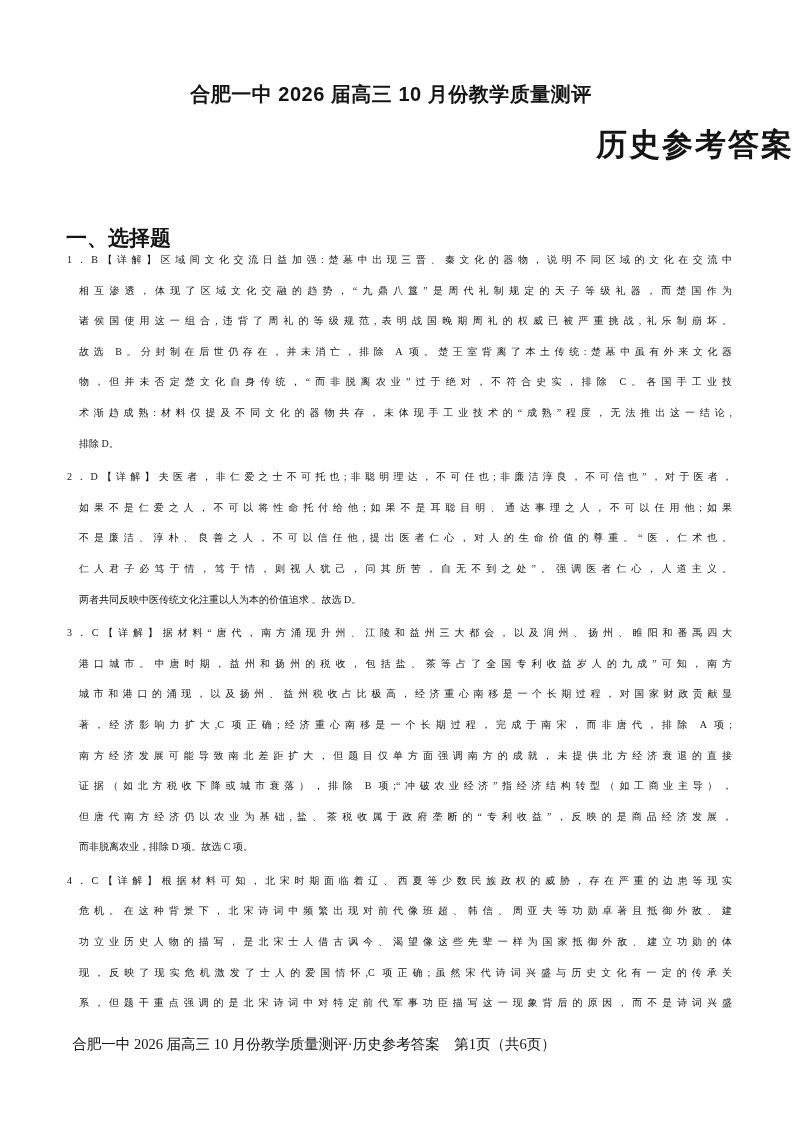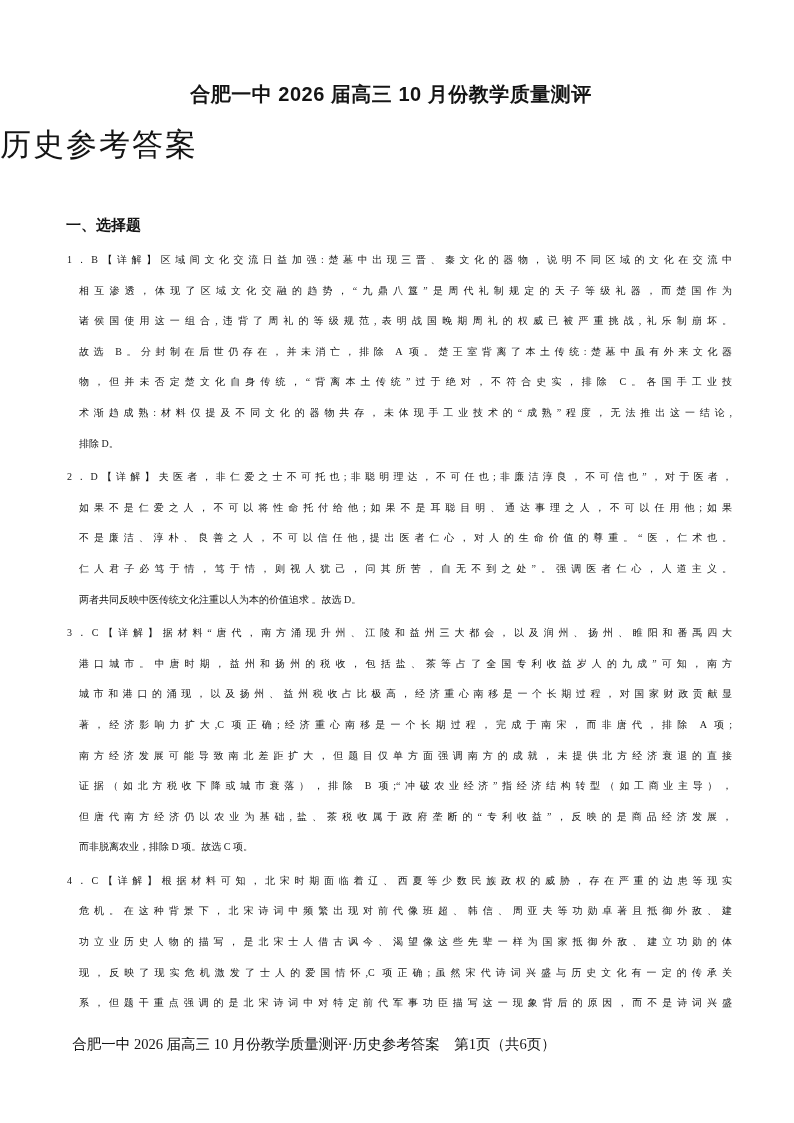--- a/index.html
+++ b/index.html
@@ -14,31 +14,31 @@
   .header-title{
     position:absolute;top:81px;left:0;width:782px;
     text-align:center;
     font-family:"Liberation Sans","DejaVu Sans",sans-serif;
     font-weight:700;
     font-size:20px;
     letter-spacing:0.5px;
   }
   .main-title{
     position:absolute;top:124px;left:0;width:794px;
-    text-align:left;
+    text-align:right;
     font-family:"Liberation Serif","DejaVu Serif",serif;
-    font-weight:400;
+    font-weight:700;
     font-size:31px;
     letter-spacing:2px;
   }
   .section-heading{
-    position:absolute;top:216px;left:66px;
+    position:absolute;top:224px;left:66px;
     font-family:"Liberation Sans","DejaVu Sans",sans-serif;
     font-weight:700;
-    font-size:15px;
+    font-size:21px;
   }
   .questions{
     position:absolute;top:245px;left:67px;width:665px;
   }
   .question{margin-bottom:3px;}
   .line{
     font-size:10px;
     height:30.6px;line-height:30.6px;
     overflow:hidden;
     text-align:justify;
@@ -64,21 +64,21 @@
 
   <div class="section-heading">一、选择题</div>
 
   <div class="questions">
 
     <div class="question">
       <div class="line first">1．B【详解】区域间文化交流日益加强:楚墓中出现三晋、秦文化的器物，说明不同区域的文化在交流中</div>
       <div class="line">相互渗透，体现了区域文化交融的趋势，“九鼎八簋”是周代礼制规定的天子等级礼器，而楚国作为</div>
       <div class="line">诸侯国使用这一组合,违背了周礼的等级规范,表明战国晚期周礼的权威已被严重挑战,礼乐制崩坏。</div>
       <div class="line">故选 B。分封制在后世仍存在，并未消亡，排除 A 项。楚王室背离了本土传统:楚墓中虽有外来文化器</div>
-      <div class="line">物，但并未否定楚文化自身传统，“背离本土传统”过于绝对，不符合史实，排除 C。各国手工业技</div>
+      <div class="line">物，但并未否定楚文化自身传统，“而非脱离农业”过于绝对，不符合史实，排除 C。各国手工业技</div>
       <div class="line">术渐趋成熟:材料仅提及不同文化的器物共存，未体现手工业技术的“成熟”程度，无法推出这一结论,</div>
       <div class="line short">排除 D。</div>
     </div>
 
     <div class="question">
       <div class="line first">2．D【详解】夫医者，非仁爱之士不可托也;非聪明理达，不可任也;非廉洁淳良，不可信也”，对于医者，</div>
       <div class="line">如果不是仁爱之人，不可以将性命托付给他;如果不是耳聪目明、通达事理之人，不可以任用他;如果</div>
       <div class="line">不是廉洁、淳朴、良善之人，不可以信任他,提出医者仁心，对人的生命价值的尊重。“医，仁术也。</div>
       <div class="line">仁人君子必笃于情，笃于情，则视人犹己，问其所苦，自无不到之处”。强调医者仁心，人道主义。</div>
       <div class="line short">两者共同反映中医传统文化注重以人为本的价值追求 。故选 D。</div>

